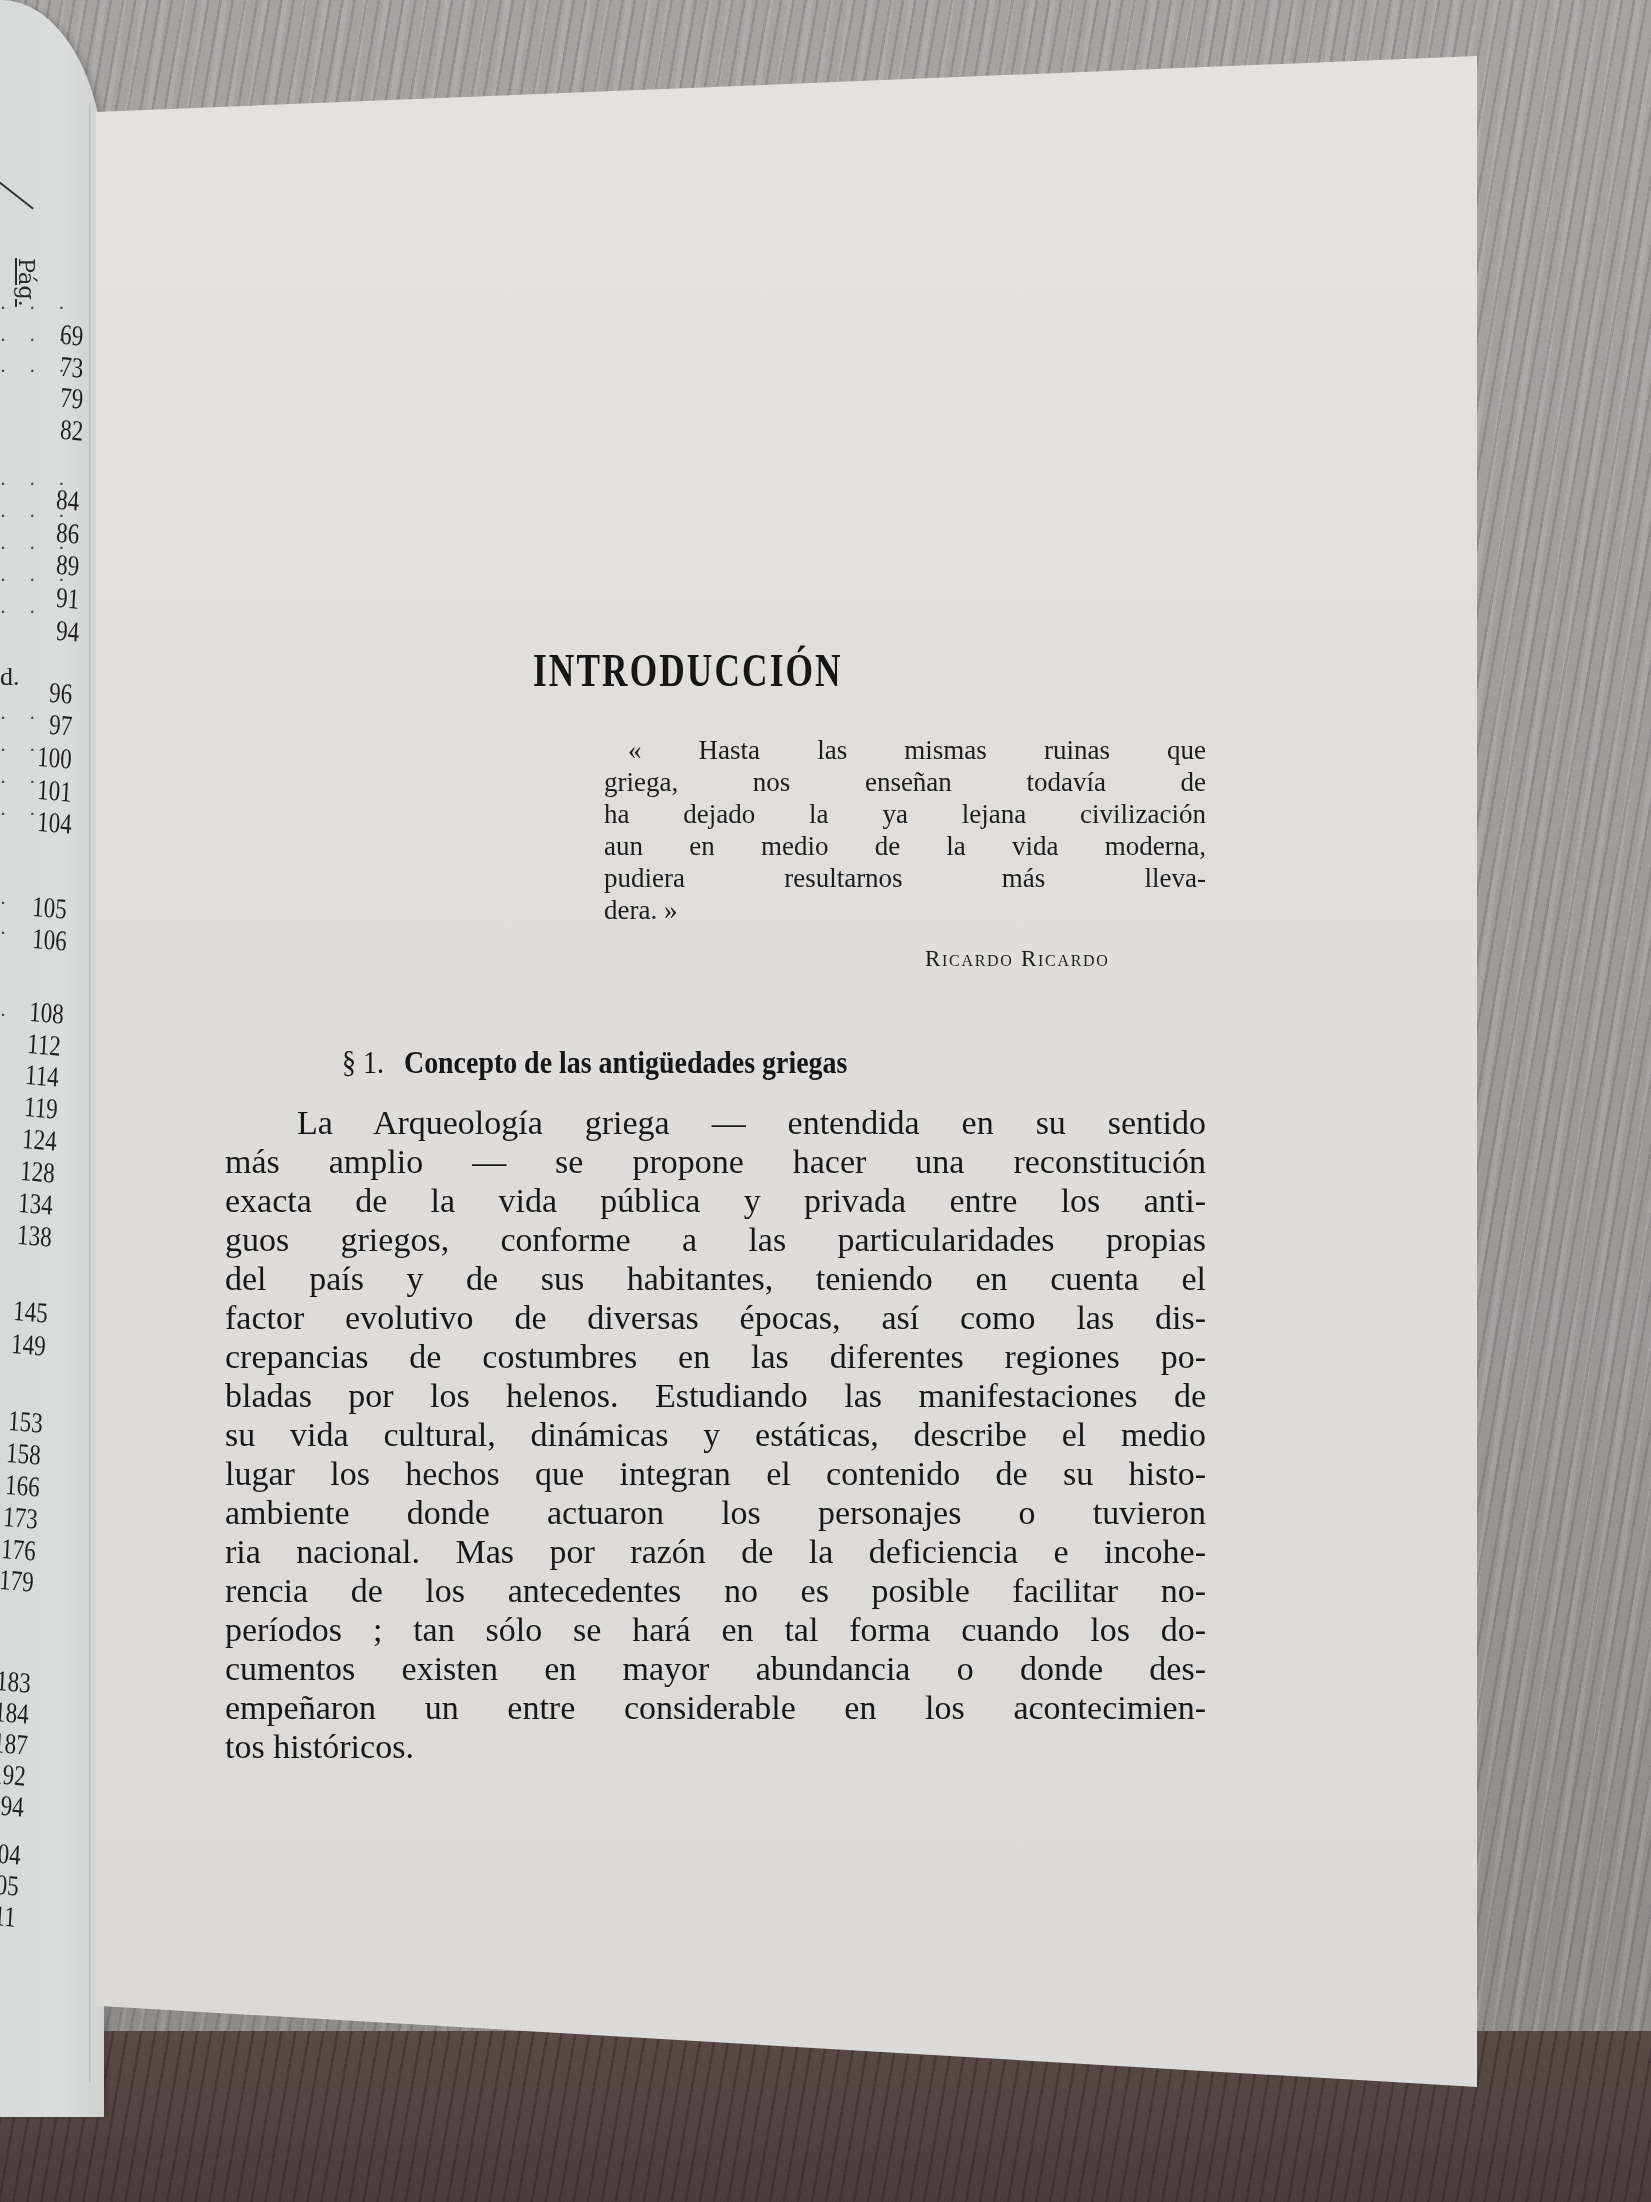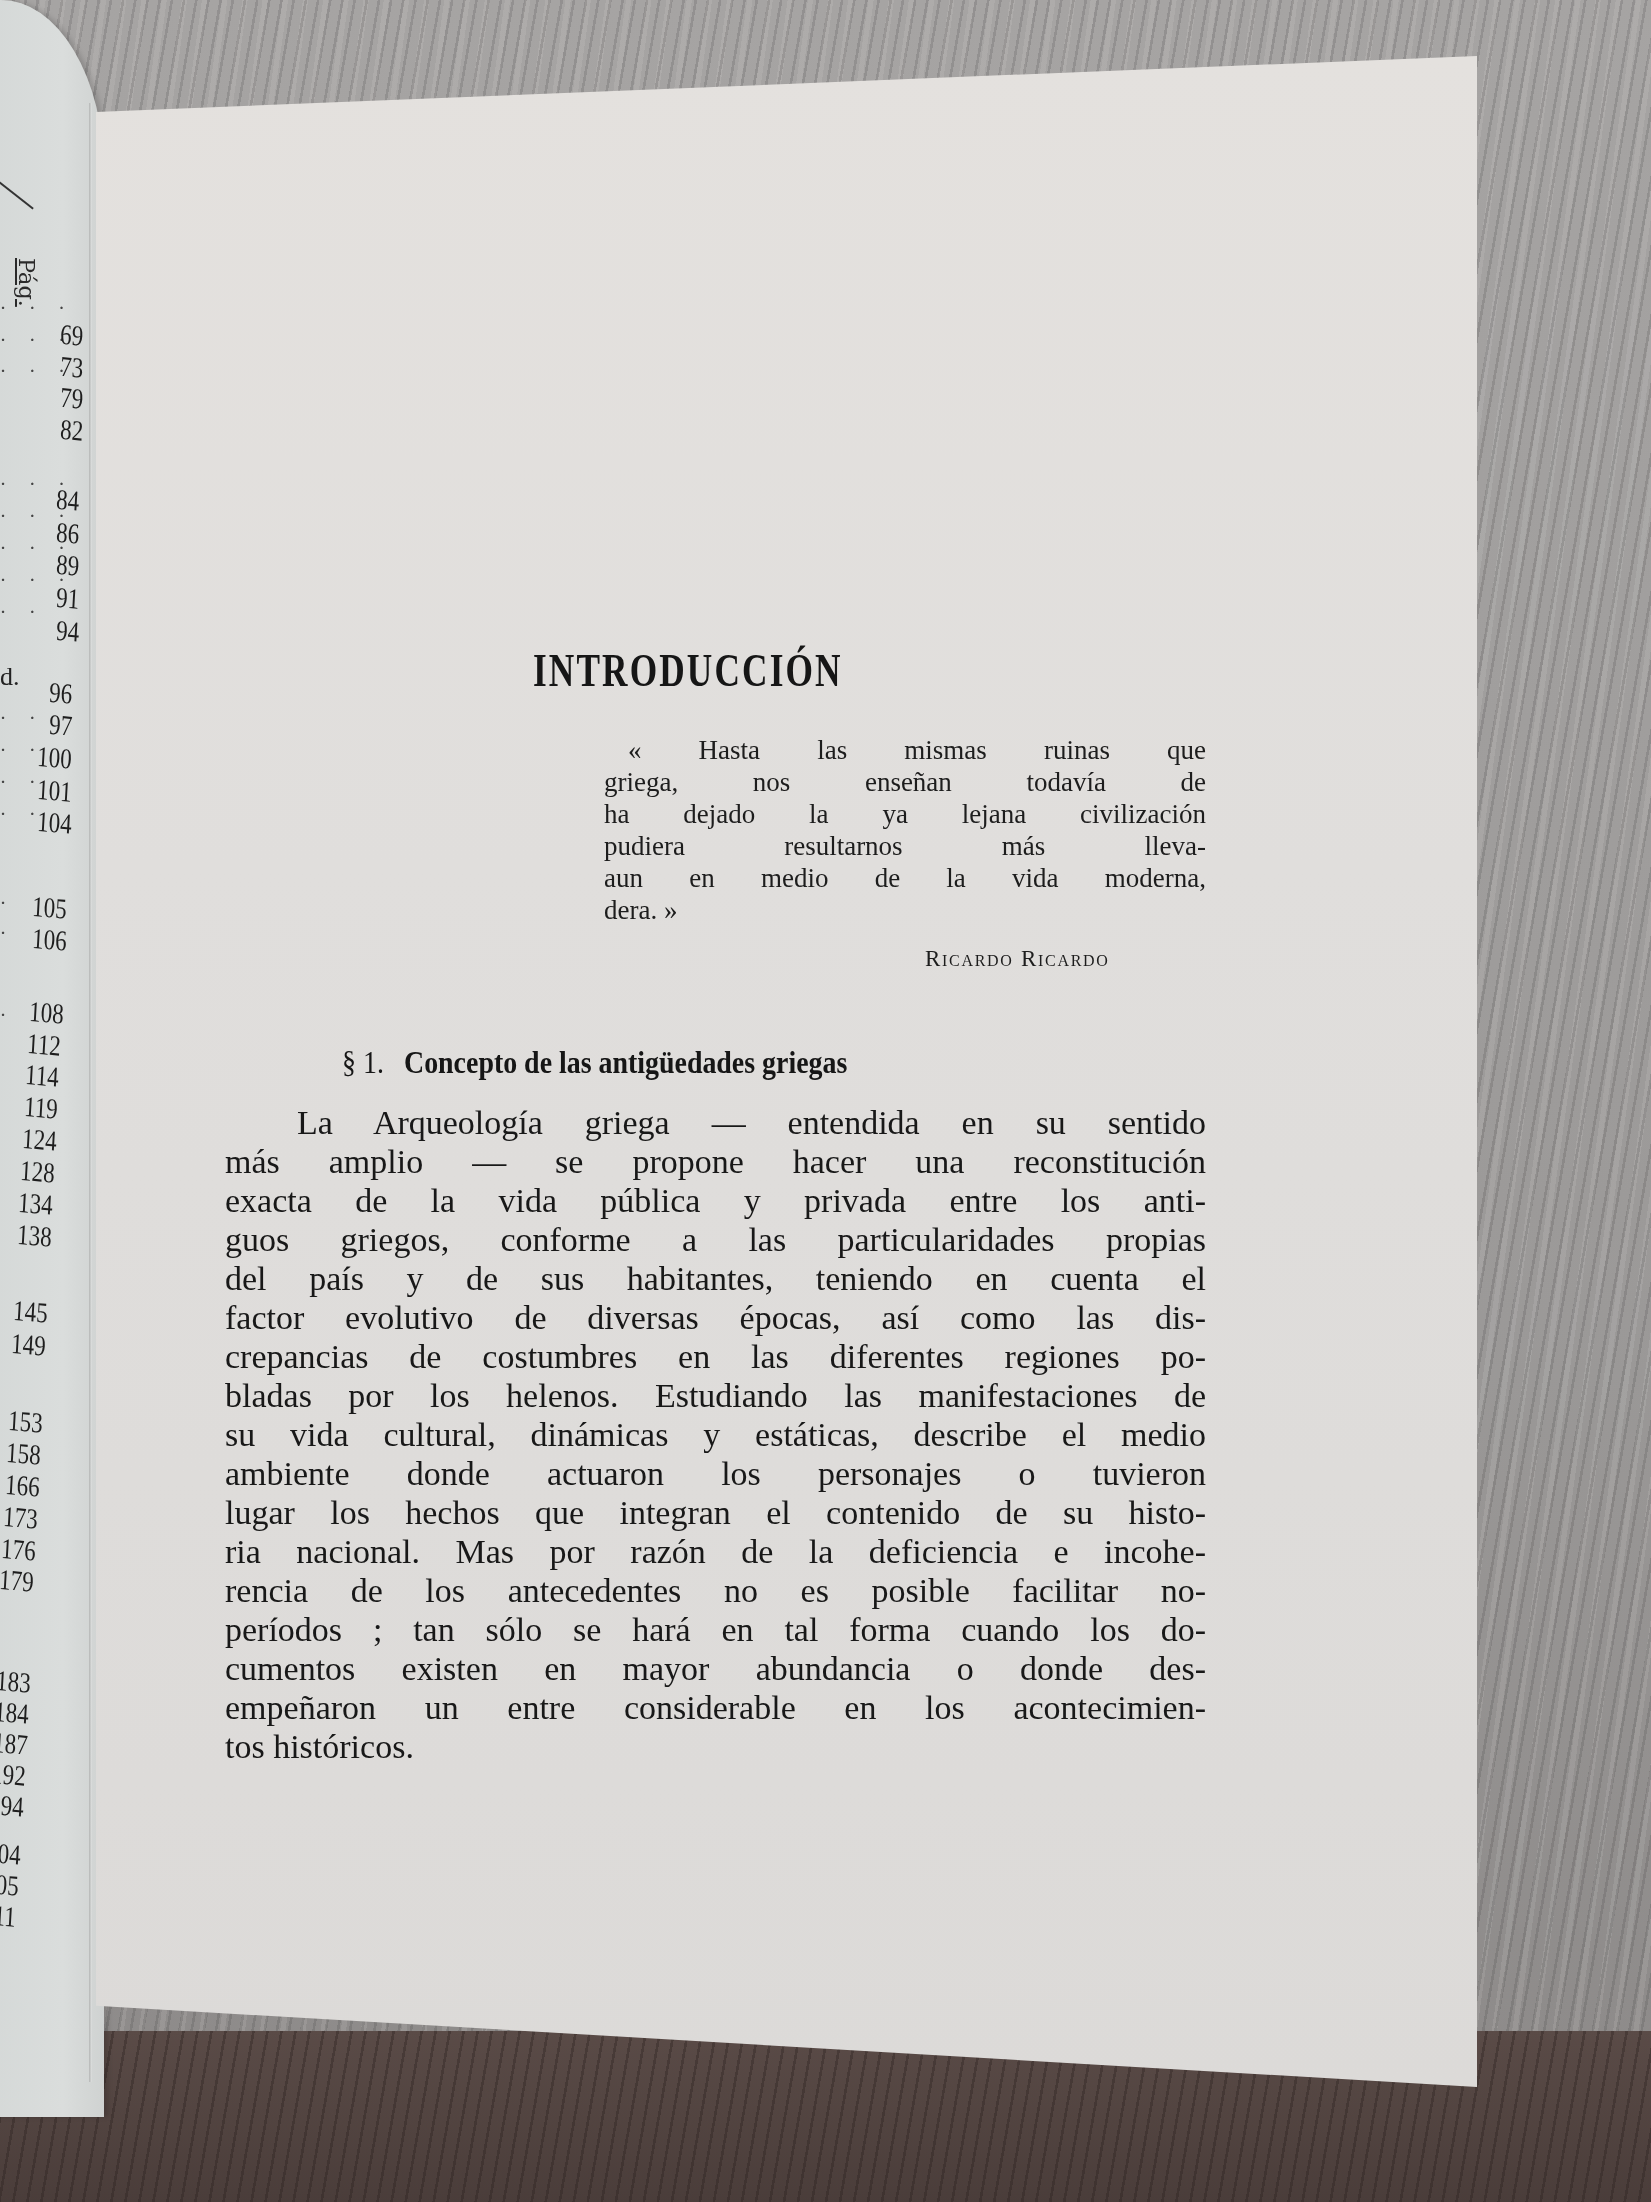--- a/index.html
+++ b/index.html
@@ -156,42 +156,42 @@
 
 <div class="page"></div>
 <div class="spine"></div>
 
 <div class="title">INTRODUCCIÓN</div>
 
 <div class="quote">
   <p style="padding-left:24px;">« Hasta las mismas ruinas que</p>
   <p>griega, nos enseñan todavía de</p>
   <p>ha dejado la ya lejana civilización</p>
+  <p>aun en medio de la vida moderna,</p>
   <p>pudiera resultarnos más lleva-</p>
-  <p>aun en medio de la vida moderna,</p>
   <p class="last">dera. »</p>
 </div>
 <div class="author">Ricardo Ricardo</div>
 
 <div class="section-heading">
   <span class="num">§ 1.</span><span>Concepto de las antigüedades griegas</span>
 </div>
 
 <div class="body-text">
   <span class="line first">La Arqueología griega — entendida en su sentido</span>
   <span class="line">más amplio — se propone hacer una reconstitución</span>
   <span class="line">exacta de la vida pública y privada entre los anti-</span>
   <span class="line">guos griegos, conforme a las particularidades propias</span>
   <span class="line">del país y de sus habitantes, teniendo en cuenta el</span>
   <span class="line">factor evolutivo de diversas épocas, así como las dis-</span>
   <span class="line">crepancias de costumbres en las diferentes regiones po-</span>
   <span class="line">bladas por los helenos. Estudiando las manifestaciones de</span>
   <span class="line">su vida cultural, dinámicas y estáticas, describe el medio</span>
+  <span class="line">lugar los hechos que integran el contenido de su histo-</span>
   <span class="line">ambiente donde actuaron los personajes o tuvieron</span>
-  <span class="line">lugar los hechos que integran el contenido de su histo-</span>
   <span class="line">ria nacional. Mas por razón de la deficiencia e incohe-</span>
   <span class="line">rencia de los antecedentes no es posible facilitar no-</span>
   <span class="line">períodos ; tan sólo se hará en tal forma cuando los do-</span>
   <span class="line">cumentos existen en mayor abundancia o donde des-</span>
   <span class="line">empeñaron un entre considerable en los acontecimien-</span>
   <span class="line end">tos históricos.</span>
 </div>
 
 
 </body></html>

